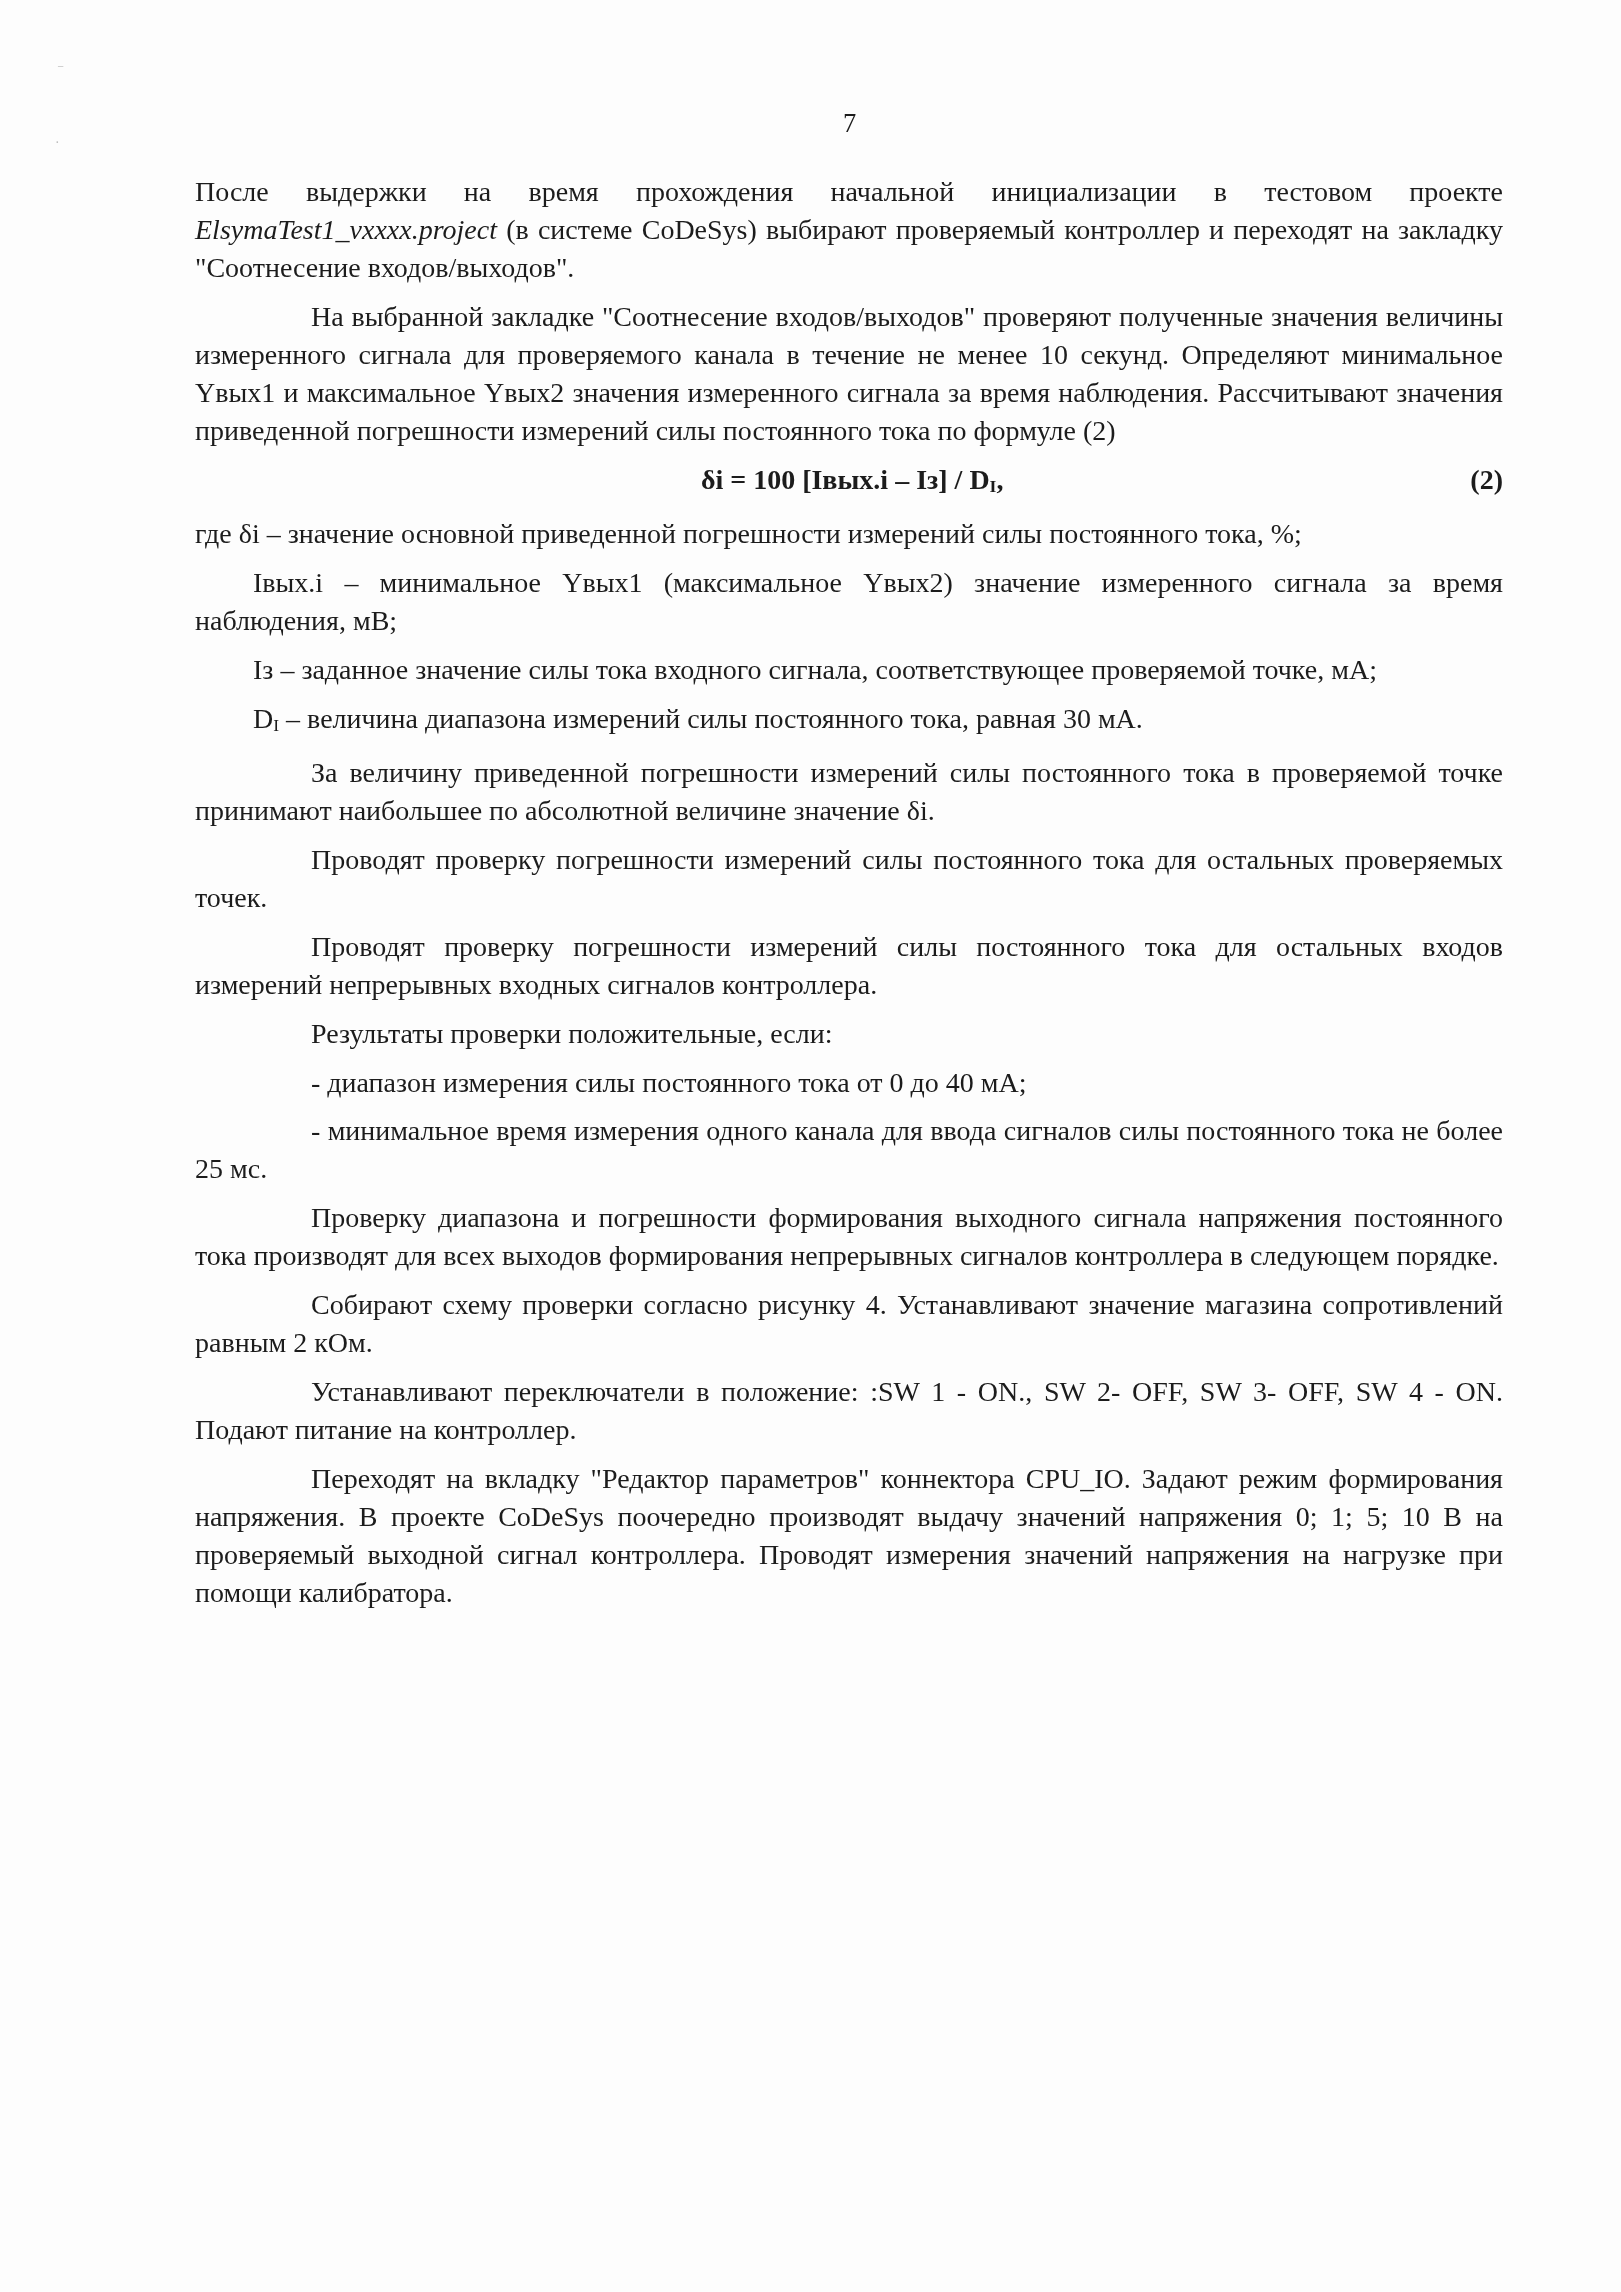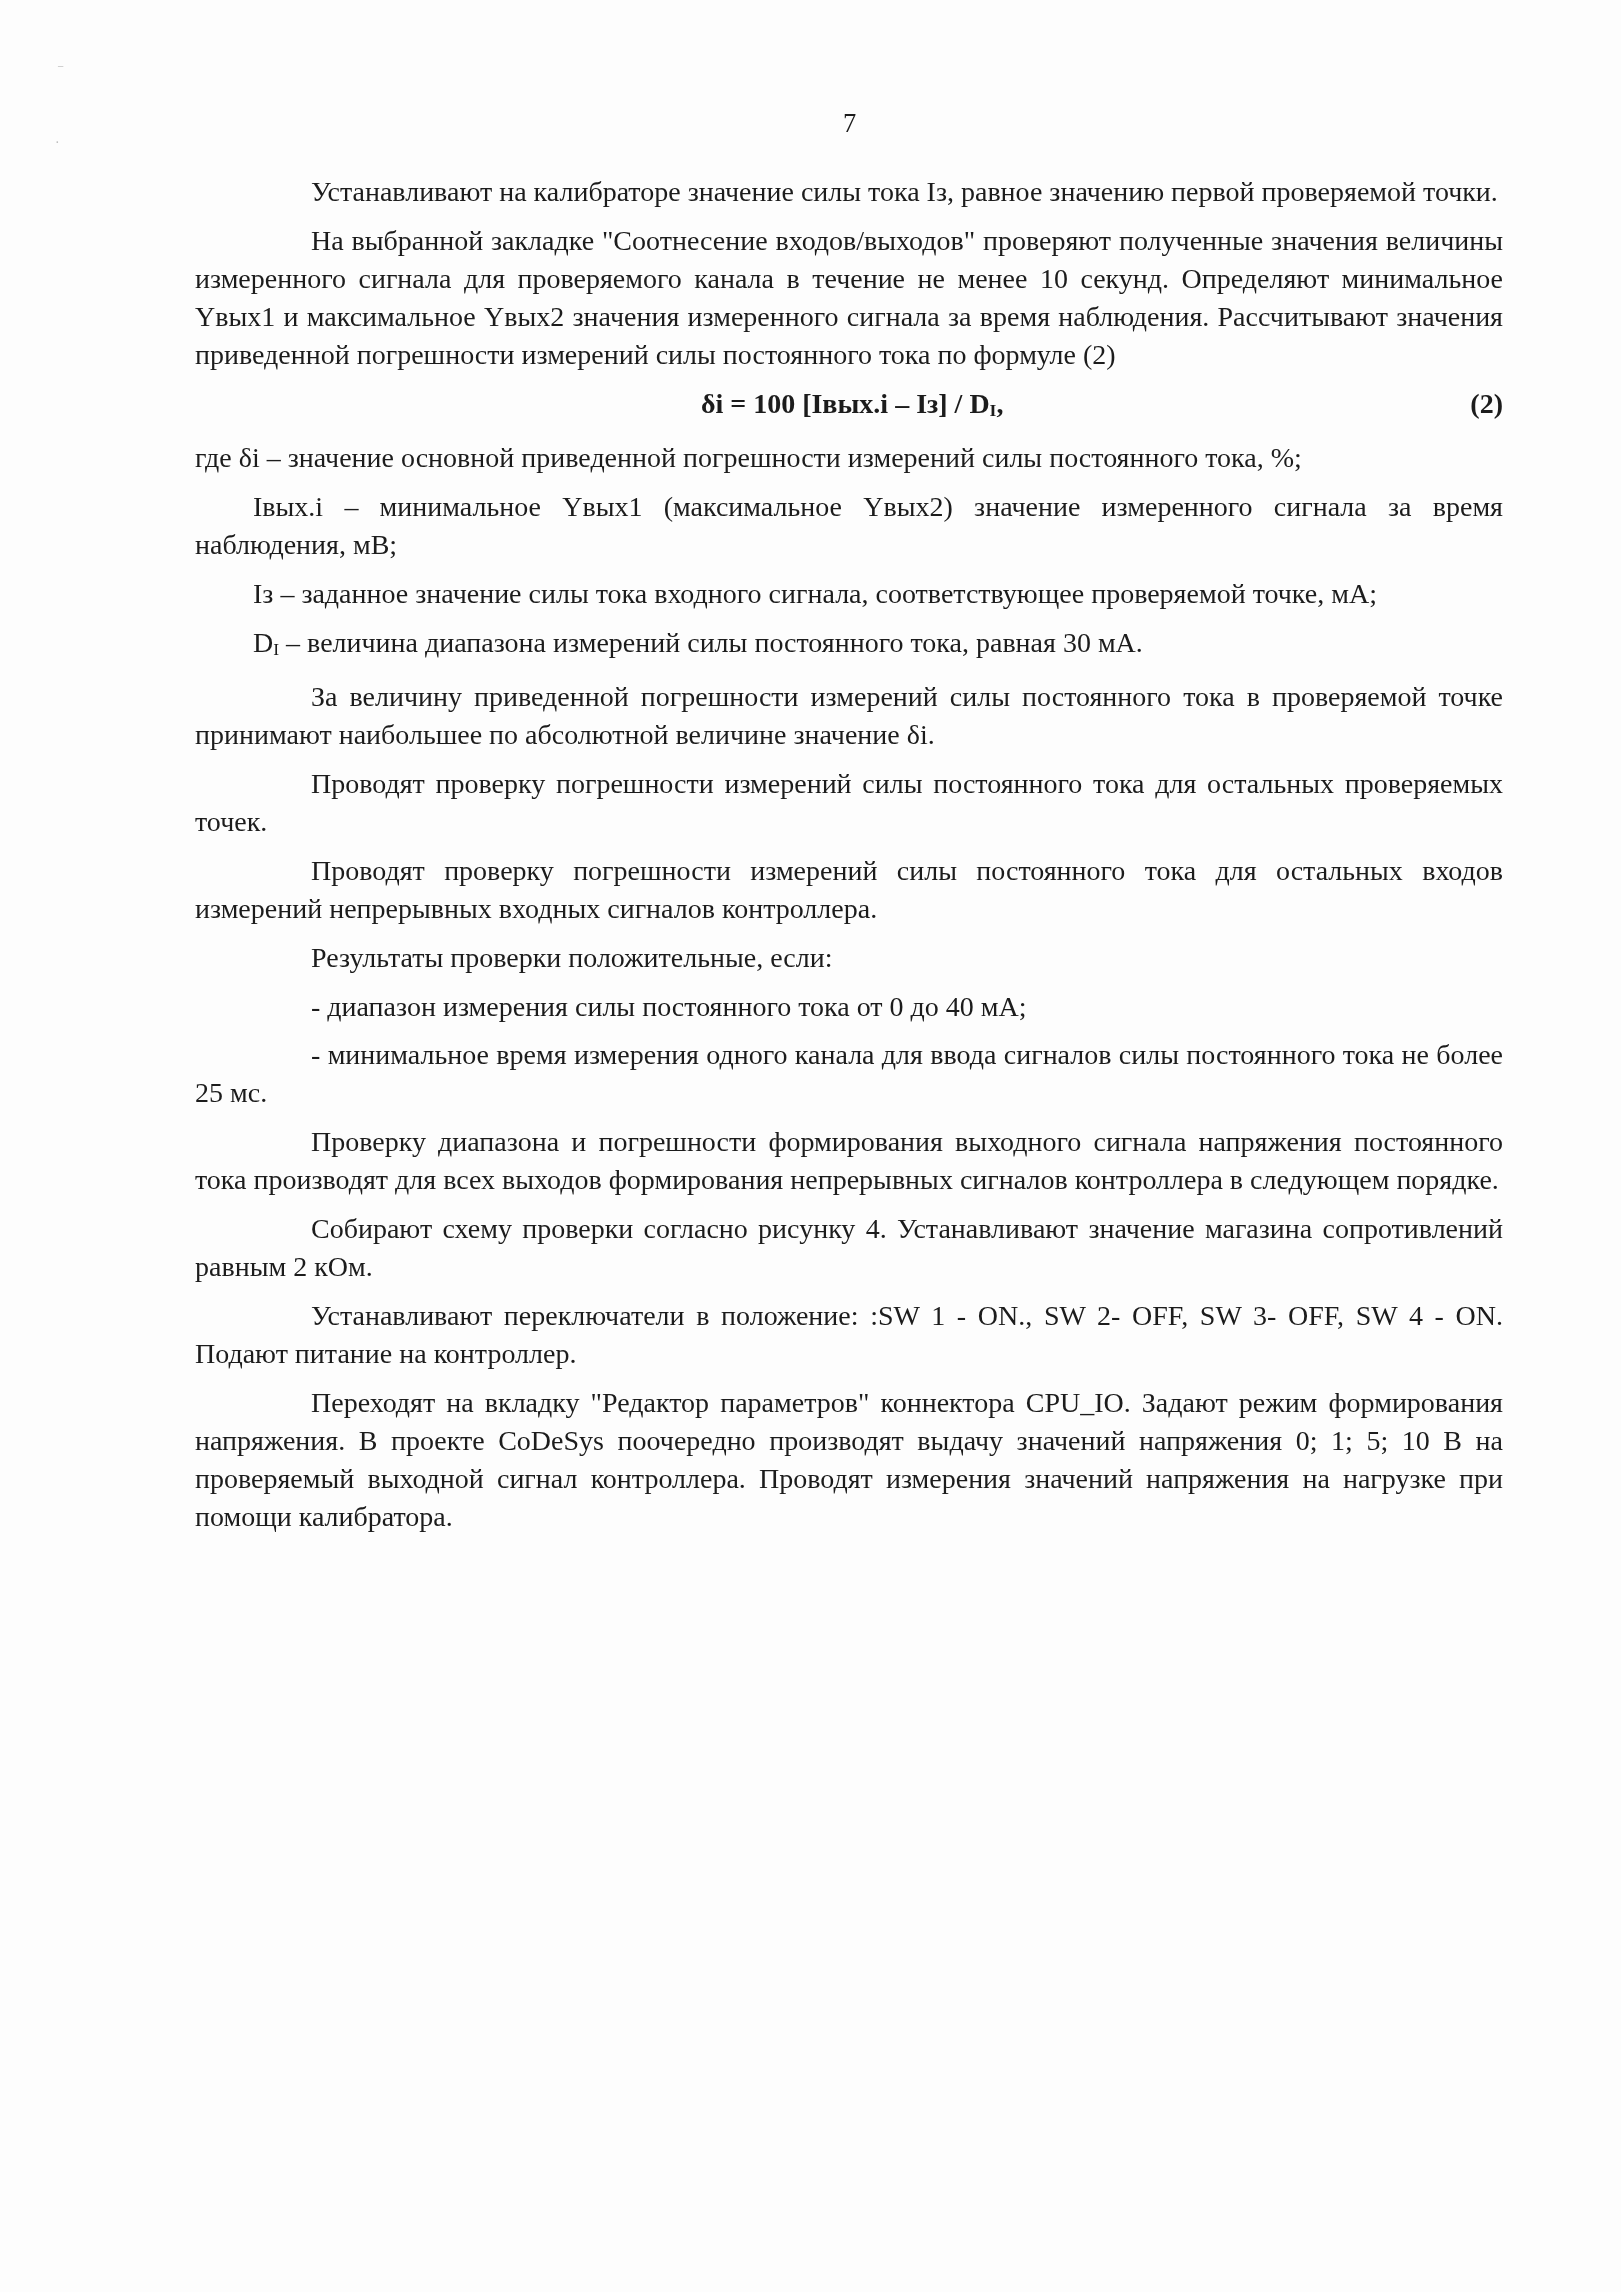--- a/index.html
+++ b/index.html
@@ -54,22 +54,22 @@
 </head>
 <body>
 
 <span class="scan-mark" style="top:61px;left:57px;">⁻</span>
 <span class="scan-mark" style="top:135px;left:55px;">·</span>
 
 <div class="page-number">7</div>
 
 <div class="content">
 
+  <p><span>После выдержки на время прохождения начальной инициализации в тестовом проекте </span><span class="italic">ElsymaTest1_vxxxx.project</span><span> (в системе CoDeSys) выбирают проверяемый контроллер и переходят на закладку "Соотнесение входов/выходов".</span></p>
 
-  <p class="indent">Устанавливают на калибраторе значение силы тока Iз, равное значению первой проверяемой точки.</p>
 
   <p class="indent">На выбранной закладке "Соотнесение входов/выходов" проверяют полученные значения величины измеренного сигнала для проверяемого канала в течение не менее 10 секунд. Определяют минимальное Yвых1 и максимальное Yвых2 значения измеренного сигнала за время наблюдения. Рассчитывают значения приведенной погрешности измерений силы постоянного тока по формуле (2)</p>
 
   <p class="formula-line">
     <span class="formula-body"><span>δi = 100 [Iвых.i – Iз] / D</span><sub class="small">I</sub><span>,</span></span>
     <span class="formula-num">(2)</span>
   </p>
 
   <p>где δi – значение основной приведенной погрешности измерений силы постоянного тока, %;</p>
   <p class="hang">Iвых.i – минимальное Yвых1 (максимальное Yвых2) значение измеренного сигнала за время наблюдения, мВ;</p>

